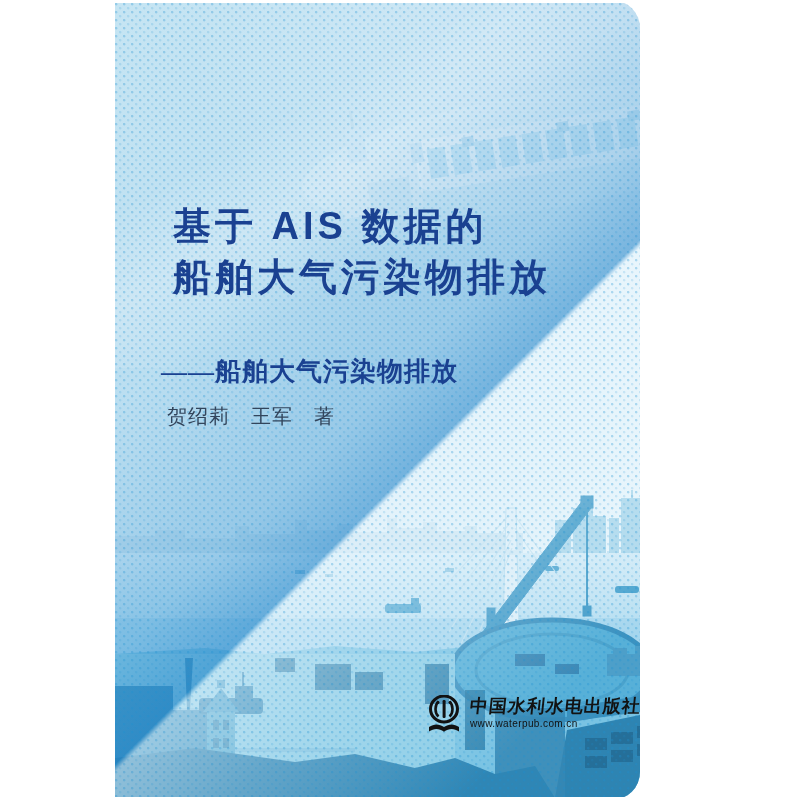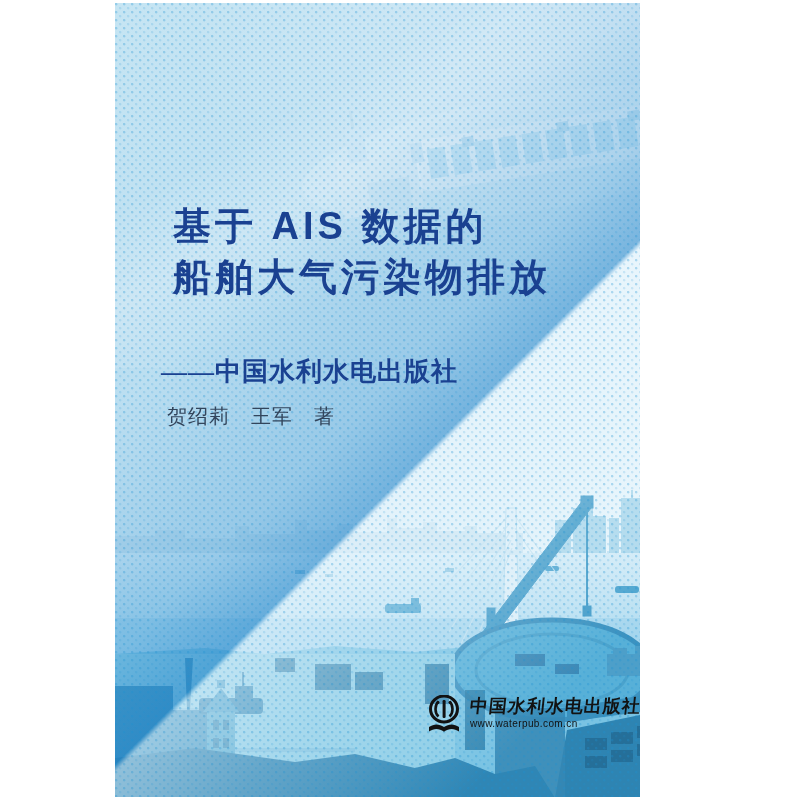--- a/index.html
+++ b/index.html
@@ -1,18 +1,19 @@
 <!DOCTYPE html>
 <html><head>
 <meta charset="utf-8">
 <style>
   html,body{margin:0;padding:0;background:#ffffff;}
   .canvas{
     position:relative;width:640px;height:800px;background:#ffffff;overflow:hidden;
     font-family:"Liberation Sans",sans-serif;
+    border-radius:28px;
   }
   .cover{
     position:absolute;left:115px;top:3px;width:568px;height:794px;overflow:hidden;
     background:linear-gradient(115deg,#c6e5f3 0%,#cde8f5 40%,#ddf0f9 68%,#e9f6fc 85%,#d8edf7 100%);
   }
   .layer{position:absolute;inset:0;pointer-events:none;}
   
   .sea-wash{
     height:46%;
     background:
@@ -242,21 +243,21 @@
     </svg>
 
     <div class="layer diag"></div>
     <div class="layer dots"></div>
 
     <div class="title-block">
       <div class="title-line">基于 AIS 数据的</div>
       <div class="title-line">船舶大气污染物排放</div>
     </div>
 
-    <div class="subtitle">——中国水利水电出版社</div>
+    <div class="subtitle">——船舶大气污染物排放</div>
     <div class="authors">贺绍莉　王军　著</div>
 
     <div class="publisher">
       <svg class="pub-logo" viewBox="0 0 34 46">
         <ellipse cx="17" cy="14" rx="13.5" ry="13" fill="none" stroke="#121212" stroke-width="3"></ellipse>
         <rect x="15.6" y="5" width="3" height="18" rx="1.2" fill="#121212"></rect>
         <path d="M11.5,6.5 C7.5,10 7.5,18 11.5,21.5" fill="none" stroke="#121212" stroke-width="2.6"></path>
         <path d="M22.5,6.5 C26.5,10 26.5,18 22.5,21.5" fill="none" stroke="#121212" stroke-width="2.6"></path>
         <circle cx="11" cy="7.5" r="1.4" fill="#121212"></circle>
           <circle cx="23" cy="7.5" r="1.4" fill="#121212"></circle>

